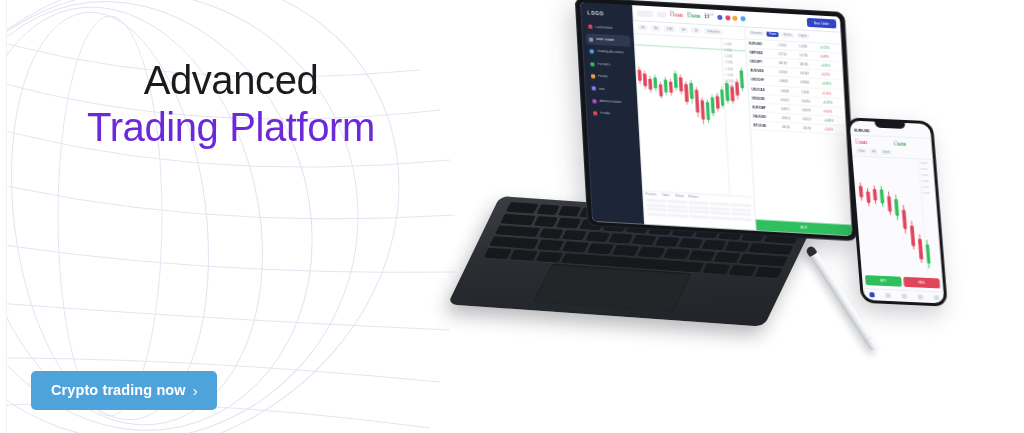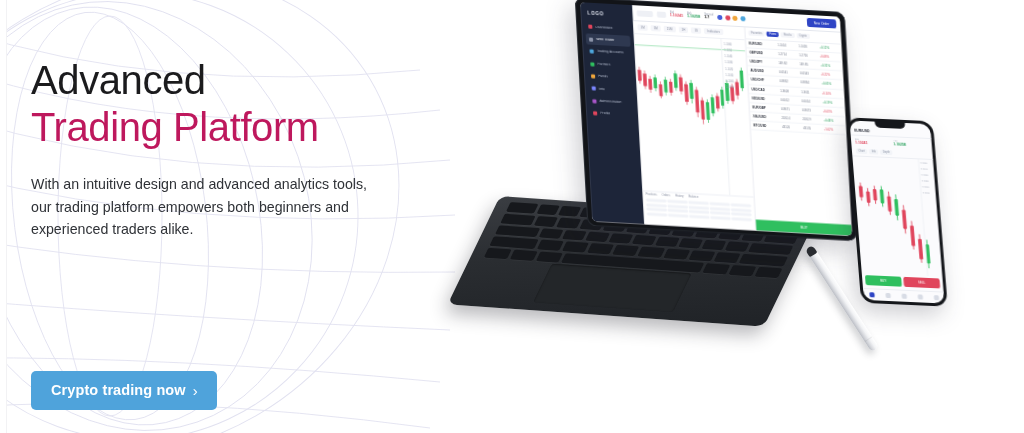--- a/index.html
+++ b/index.html
@@ -21,23 +21,23 @@
     position: absolute; left: 0; top: 0; width: 7px; height: 433px;
     background: #ffffff; z-index: 3;
   }
   .edge-strip:after {
     content: ""; position: absolute; right: 0; top: 0; width: 1px; height: 100%;
     background: #f2f2f4;
   }
 
   
   .copy { position: absolute; left: 31px; top: 57px; width: 400px; z-index: 4; }
-  .headline { font-size: 40px; line-height: 47px; font-weight: 400; letter-spacing: -0.4px; }
+  .headline { font-size: 40px; line-height: 47px; font-weight: 400; letter-spacing: -0.4px; text-align: center; }
   .headline .l1 { color: #1b1b1d; display: block; }
-  .headline .l2 { color: #be185d; display: block; }
+  .headline .l2 { color: #6d28d9; display: block; }
   .para {
     margin-top: 22px;
     font-size: 14.2px; line-height: 22.5px; color: #2f3237; font-weight: 500;
     max-width: 350px;
   }
   .para + .para { margin-top: 17px; }
   .cta {
     position: absolute; left: 31px; top: 371px; z-index: 4;
     display: inline-flex; align-items: center; gap: 6px;
     background: #4fa3db; color: #ffffff;
@@ -203,21 +203,20 @@
       <path d="M-40 408 Q 160 392 430 428"></path>
     </g>
   </svg>
   <div class="edge-strip"></div>
 
   <div class="copy">
     <h1 class="headline">
       <span class="l1">Advanced</span>
       <span class="l2">Trading Platform</span>
     </h1>
-    <p class="para">With an intuitive design and advanced analytics tools, our trading platform empowers both beginners and experienced traders alike.</p>
   </div>
 
   <button class="cta">
     <span>Crypto trading now</span>
     <span class="chev">›</span>
   </button>
 
   <div class="scene">
 
     <div class="keyboard">

